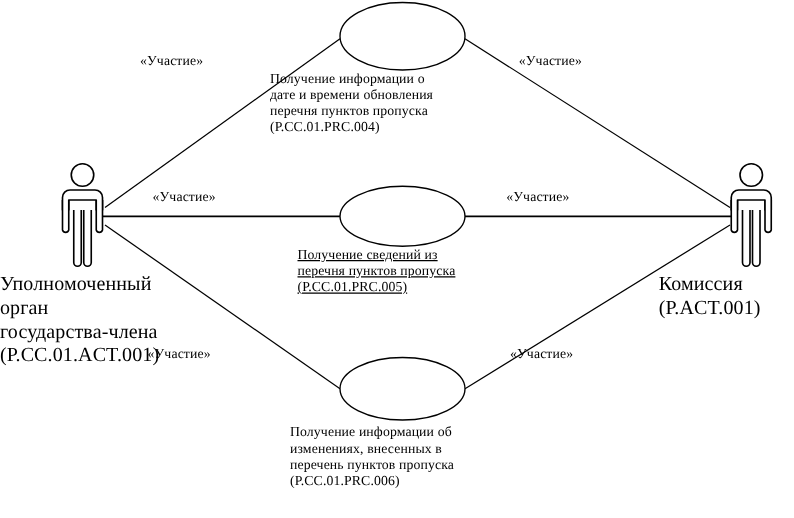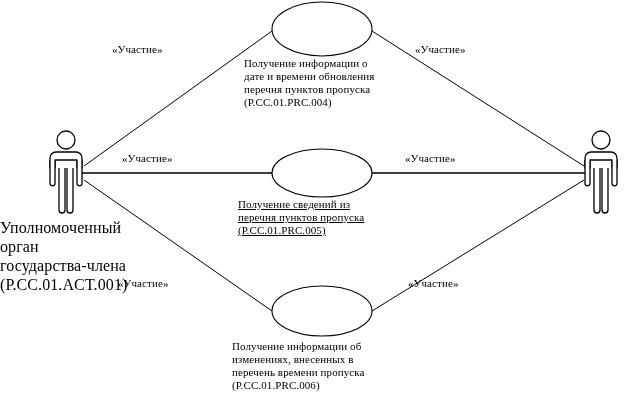--- a/index.html
+++ b/index.html
@@ -37,21 +37,21 @@
   .edge-label {
     font-size: 11px;
     font-style: normal;
   }
   .usecase-label {
     font-size: 11px;
   }
   .actor-label {
     font-size: 16px;
   }
-  .uc-top   { left: 244px; top: 57px;  width: 180px; }
+  .uc-top   { left: 216px; top: 57px;  width: 180px; }
   .uc-mid   { left: 238px; top: 198px; width: 170px; text-decoration: underline; }
   .uc-bot   { left: 232px; top: 340px; width: 180px; }
   .actor-left  { left: 0px;   top: 219px; width: 142px; }
   .actor-right { left: 527px; top: 219px; width: 108px; }
   .lbl-tl { left: 112px; top: 43px;  width: 110px; }
   .lbl-tr { left: 415px; top: 43px;  width: 110px; }
   .lbl-ml { left: 122px; top: 152px; width: 110px; }
   .lbl-mr { left: 405px; top: 152px; width: 110px; }
   .lbl-bl { left: 118px; top: 277px; width: 110px; }
   .lbl-br { left: 408px; top: 277px; width: 110px; }
@@ -104,28 +104,30 @@
 дате и времени обновления
 перечня пунктов пропуска
 (Р.СС.01.PRC.004)</div>
 
   <div class="txt usecase-label uc-mid">Получение сведений из
 перечня пунктов пропуска
 (Р.СС.01.PRC.005)</div>
 
   <div class="txt usecase-label uc-bot">Получение информации об
 изменениях, внесенных в
-перечень времени пропуска
+перечень пунктов пропуска
 (Р.СС.01.PRC.006)</div>
 
   <div class="txt actor-label actor-left">Уполномоченный
 орган
 государства-члена
 (Р.СС.01.ACT.001)</div>
 
+  <div class="txt actor-label actor-right">Комиссия
+(Р.ACT.001)</div>
 
   <div class="txt edge-label lbl-tl">«Участие»</div>
 
   <div class="txt edge-label lbl-tr">«Участие»</div>
 
   <div class="txt edge-label lbl-ml">«Участие»</div>
 
   <div class="txt edge-label lbl-mr">«Участие»</div>
 
   <div class="txt edge-label lbl-bl">«Участие»</div>

